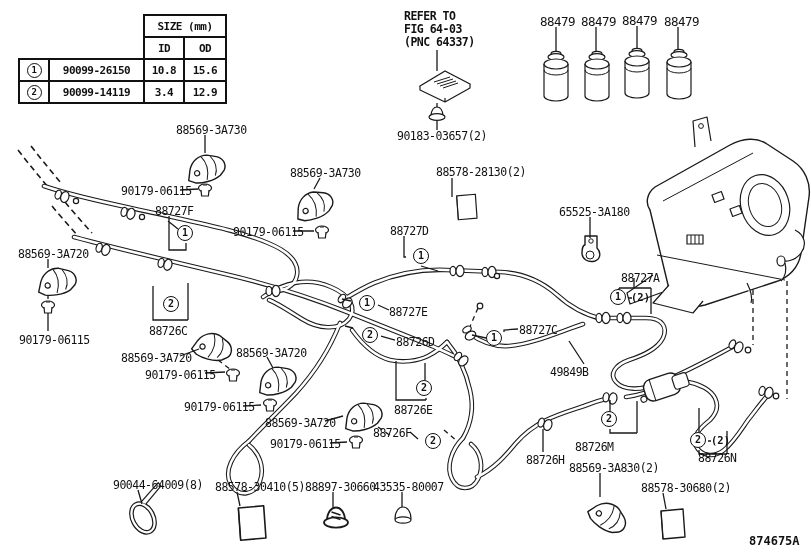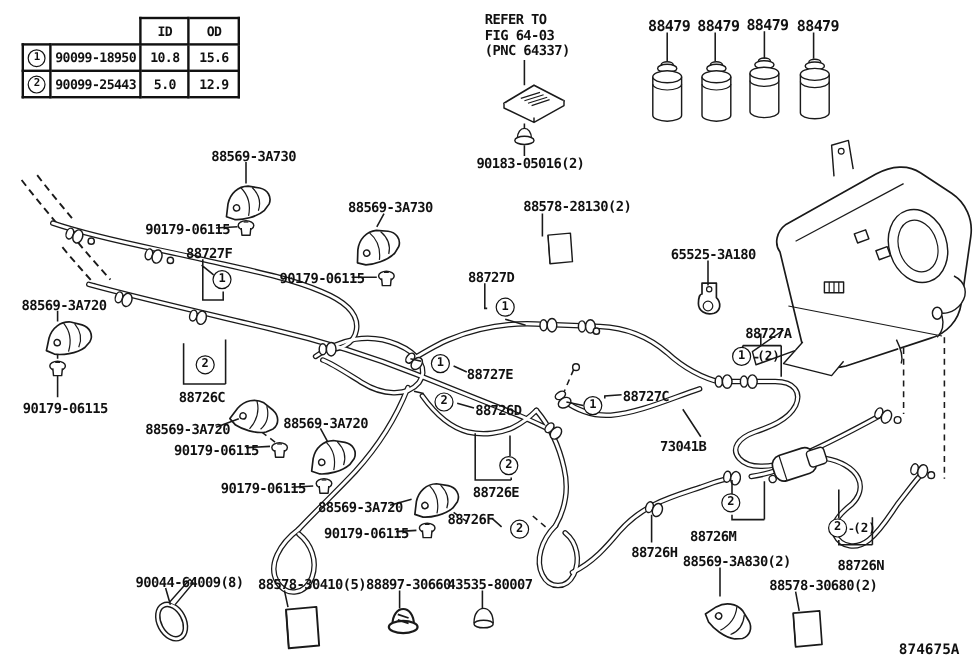--- a/index.html
+++ b/index.html
@@ -1,19 +1,19 @@
 <!DOCTYPE html>
 <html><head>
 <meta charset="utf-8">
 <style>
   html,body{margin:0;padding:0;background:#fff;}
   #stage{position:relative;width:811px;height:560px;background:#fff;overflow:hidden;
          font-family:"DejaVu Sans Mono",monospace;color:#111;}
   svg{position:absolute;left:0;top:0;}
-  .lbl{position:absolute;font-size:11.5px;font-weight:bold;white-space:nowrap;letter-spacing:-0.5px;}
+  .lbl{position:absolute;font-size:11.5px;font-weight:normal;white-space:nowrap;letter-spacing:-0.5px;}
   .lbl.big{font-size:12.5px;}
   .callout{position:absolute;width:14px;height:14px;border:1.6px solid #111;border-radius:50%;
            background:#fff;font-size:10px;font-weight:bold;display:flex;align-items:center;
            justify-content:center;line-height:1;z-index:3;}
   .suffix{position:absolute;font-size:10.5px;font-weight:bold;z-index:3;}
   .refer{position:absolute;left:404px;top:10px;font-size:11.5px;font-weight:bold;line-height:13px;letter-spacing:-0.5px;}
   .doccode{position:absolute;left:749px;top:534px;font-size:12px;font-weight:bold;letter-spacing:0;}
   
   .size-table{position:absolute;left:18px;top:14px;border-collapse:collapse;
               font-size:11px;font-weight:bold;letter-spacing:-0.5px;}
@@ -260,36 +260,41 @@
         M48,259 L48,268 M48,295 L48,299 M48,313 L48,331
         M180,356 L199,349 M205,373 L225,372
         M267,357 L273,368 M243,406 L261,405
         M325,421 L343,416 M330,443 L347,442
         M153,286 L153,320 L188,320 M188,320 L188,283"></path>
     </g>
   </svg>
 
   <table class="size-table">
     <tbody>
+        <tr>
+      <td class="nb c-ref"></td>
+          <td class="nb c-part"></td>
+      <td colspan="2">SIZE (mm)</td>
+    </tr>
     <tr>
       <td class="nb"></td>
           <td class="nb"></td>
       <td class="c-id">ID</td>
       <td class="c-od">OD</td>
     </tr>
     <tr>
       <td><span class="tcallout">1</span></td>
-      <td>90099-18950</td>
+      <td>90099-26150</td>
       <td>10.8</td>
       <td>15.6</td>
     </tr>
     <tr>
       <td><span class="tcallout">2</span></td>
-      <td>90099-25443</td>
-      <td>5.0</td>
+      <td>90099-14119</td>
+      <td>3.4</td>
       <td>12.9</td>
     </tr>
   </tbody>
     </table>
 
   <div class="refer">
     <div>REFER TO</div>
     <div>FIG 64-03</div>
     <div>(PNC 64337)</div>
   </div>
@@ -304,42 +309,42 @@
   <div class="lbl" style="left:155px;top:204px">88727F</div>
   <div class="lbl" style="left:290px;top:166px">88569-3A730</div>
   <div class="lbl" style="left:233px;top:225px">90179-06115</div>
   <div class="lbl" style="left:390px;top:224px">88727D</div>
   <div class="lbl" style="left:436px;top:165px">88578-28130(2)</div>
   <div class="lbl" style="left:559px;top:205px">65525-3A180</div>
   <div class="lbl" style="left:621px;top:271px">88727A</div>
   <div class="lbl" style="left:389px;top:305px">88727E</div>
   <div class="lbl" style="left:396px;top:335px">88726D</div>
   <div class="lbl" style="left:519px;top:323px">88727C</div>
-  <div class="lbl" style="left:550px;top:365px">73041B</div>
+  <div class="lbl" style="left:550px;top:365px">49849B</div>
   <div class="lbl" style="left:394px;top:403px">88726E</div>
   <div class="lbl" style="left:373px;top:426px">88726F</div>
   <div class="lbl" style="left:18px;top:247px">88569-3A720</div>
   <div class="lbl" style="left:19px;top:333px">90179-06115</div>
   <div class="lbl" style="left:149px;top:324px">88726C</div>
   <div class="lbl" style="left:121px;top:351px">88569-3A720</div>
   <div class="lbl" style="left:145px;top:368px">90179-06115</div>
   <div class="lbl" style="left:236px;top:346px">88569-3A720</div>
   <div class="lbl" style="left:184px;top:400px">90179-06115</div>
   <div class="lbl" style="left:265px;top:416px">88569-3A720</div>
   <div class="lbl" style="left:270px;top:437px">90179-06115</div>
   <div class="lbl" style="left:526px;top:453px">88726H</div>
   <div class="lbl" style="left:575px;top:440px">88726M</div>
   <div class="lbl" style="left:569px;top:461px">88569-3A830(2)</div>
-  <div class="lbl" style="left:698px;top:464px">88726N</div>
+  <div class="lbl" style="left:698px;top:451px">88726N</div>
   <div class="lbl" style="left:641px;top:481px">88578-30680(2)</div>
   <div class="lbl" style="left:113px;top:478px">90044-64009(8)</div>
   <div class="lbl" style="left:215px;top:480px">88578-30410(5)</div>
   <div class="lbl" style="left:305px;top:480px">88897-30660</div>
   <div class="lbl" style="left:373px;top:480px">43535-80007</div>
-  <div class="lbl" style="left:397px;top:129px">90183-05016(2)</div>
+  <div class="lbl" style="left:397px;top:129px">90183-03657(2)</div>
 
   <div class="callout" style="left:177px;top:225px">1</div>
   <div class="callout" style="left:163px;top:296px">2</div>
   <div class="callout" style="left:413px;top:248px">1</div>
   <div class="callout" style="left:359px;top:295px">1</div>
   <div class="callout" style="left:362px;top:327px">2</div>
   <div class="callout" style="left:486px;top:330px">1</div>
   <div class="callout" style="left:416px;top:380px">2</div>
   <div class="callout" style="left:425px;top:433px">2</div>
   <div class="callout" style="left:610px;top:289px">1</div>

